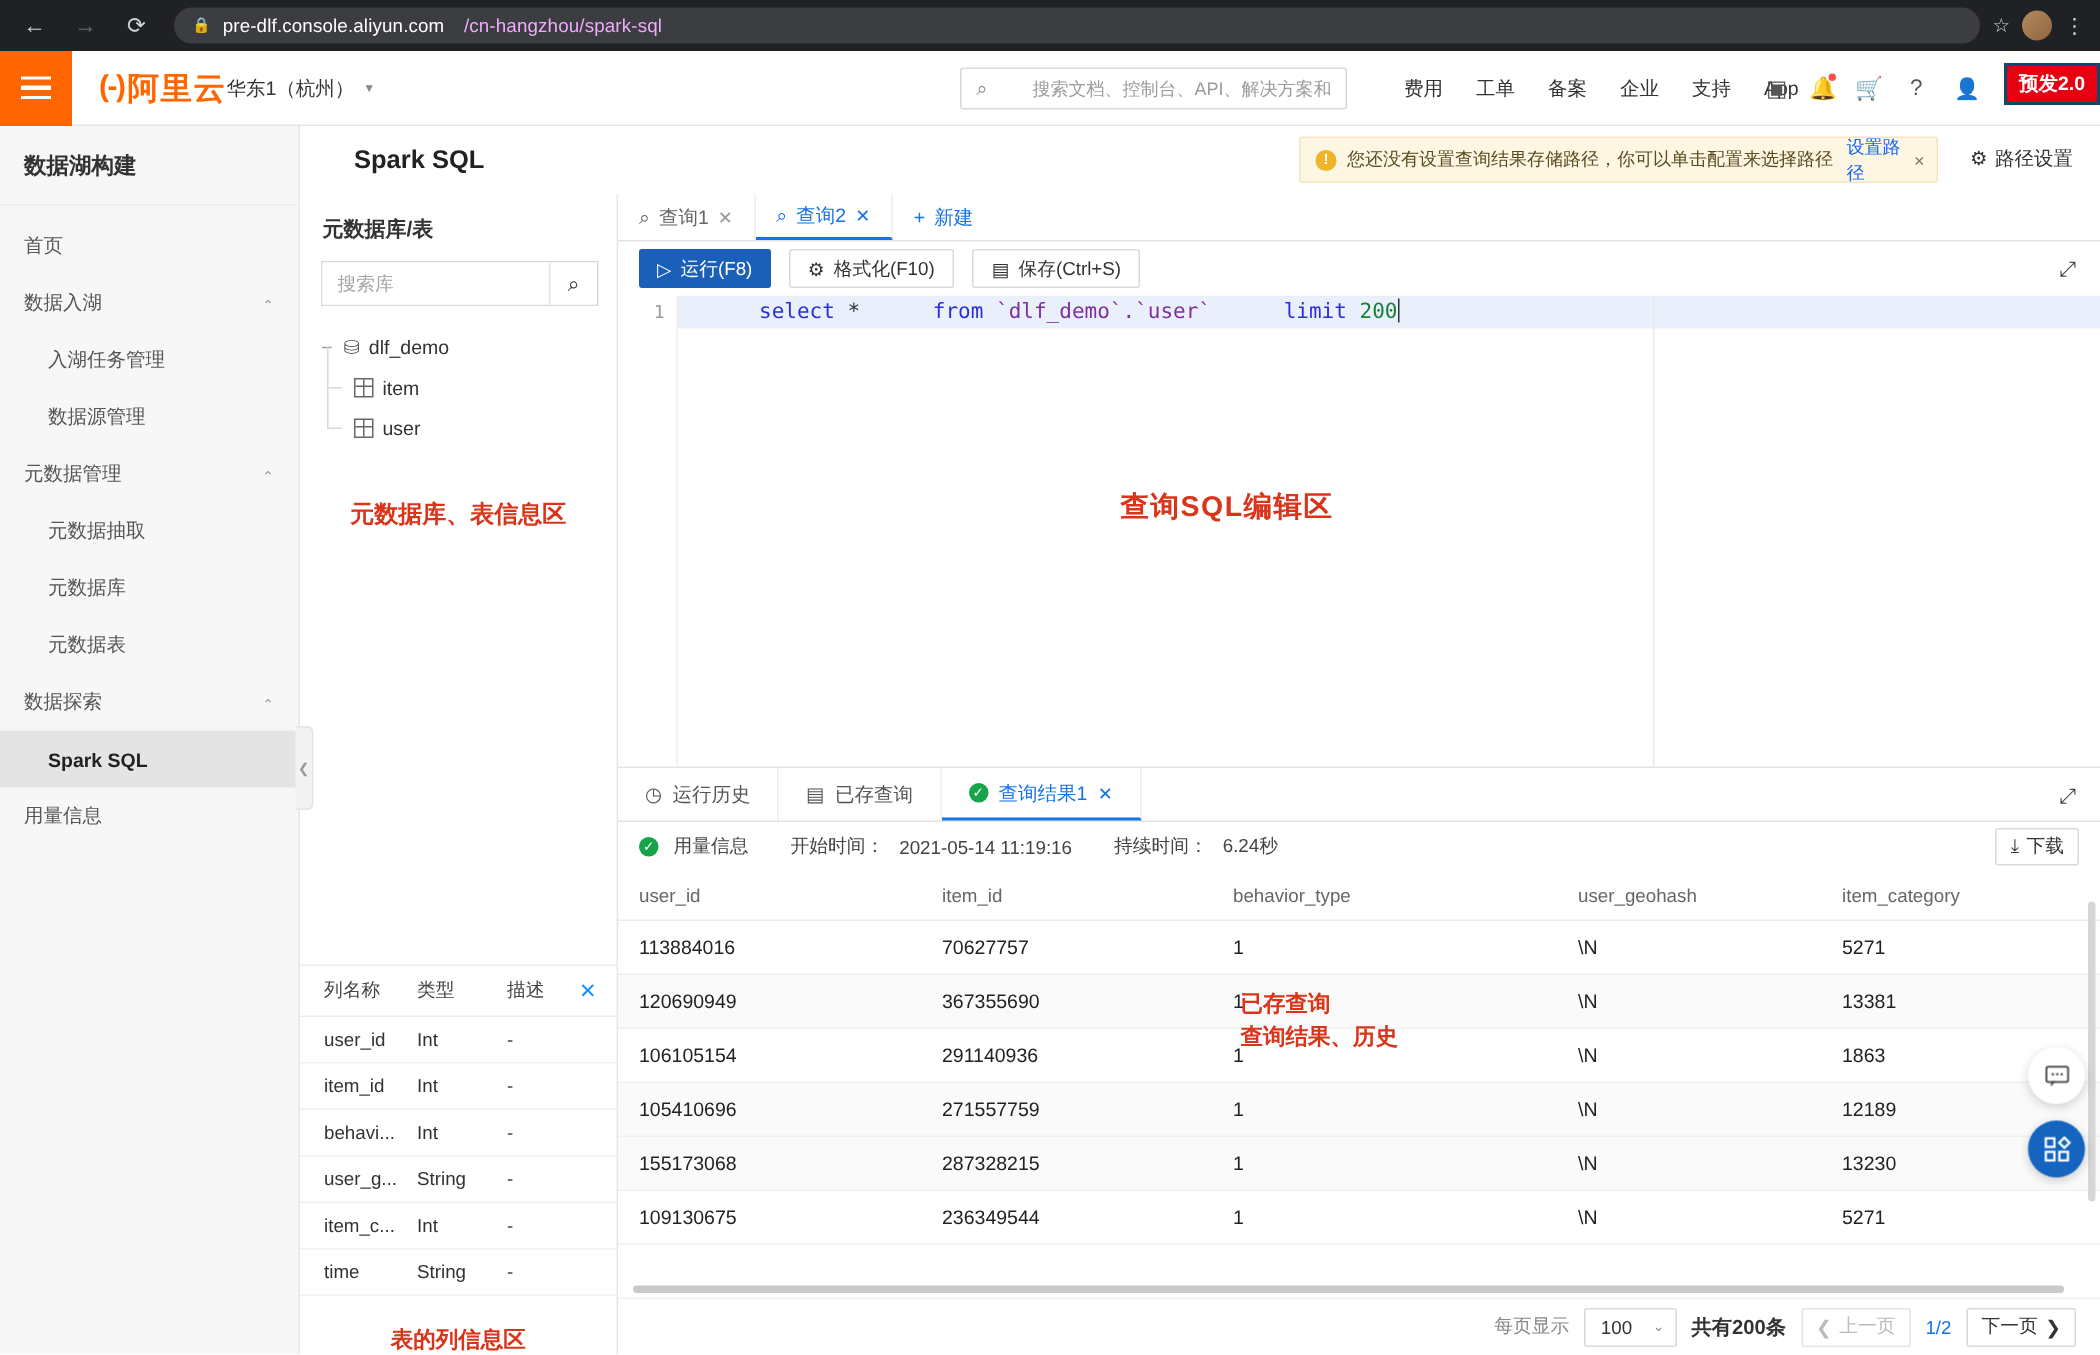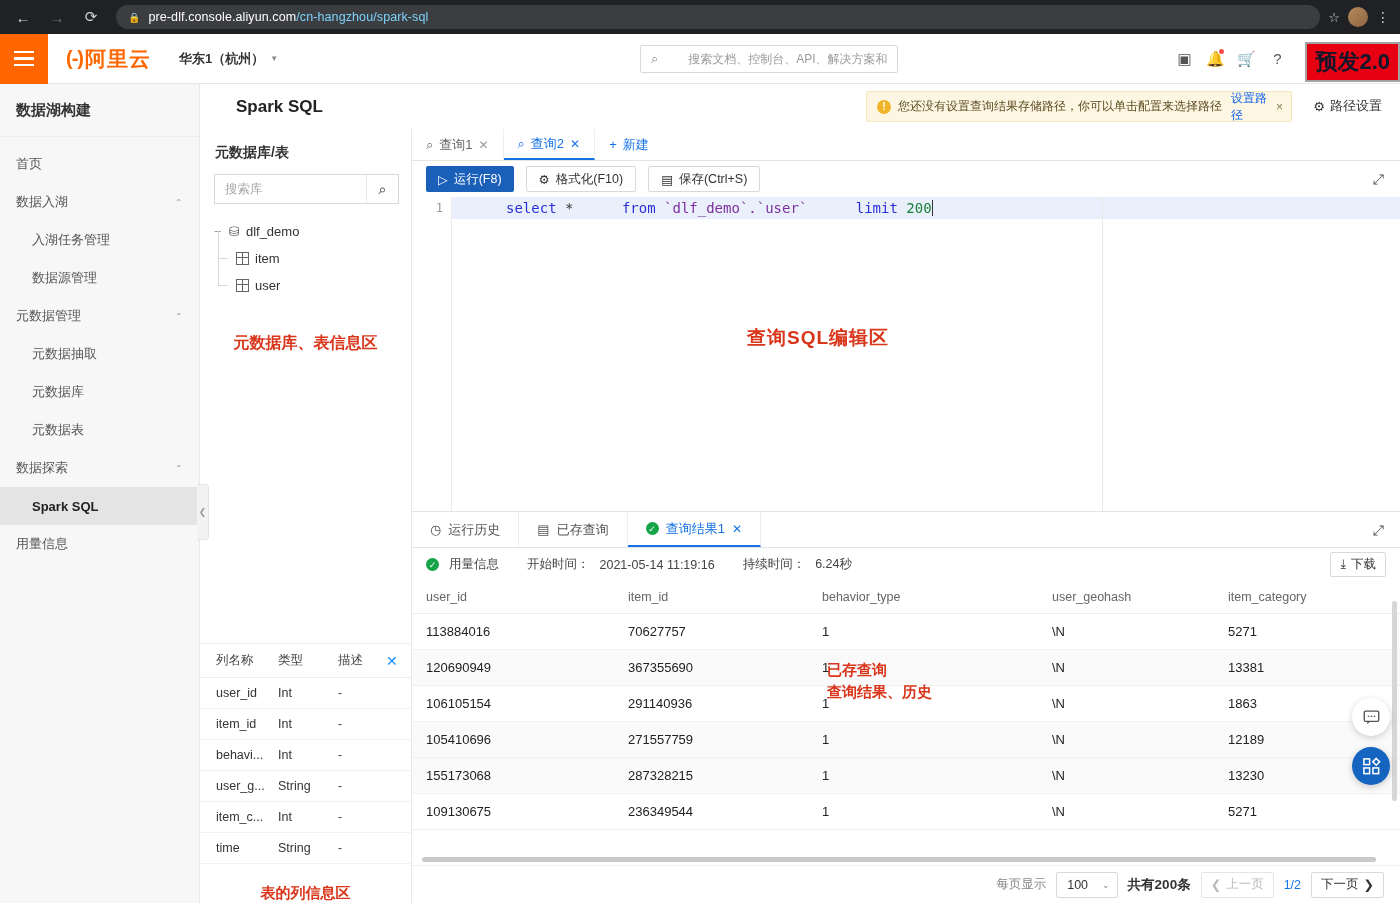--- a/index.html
+++ b/index.html
@@ -17,21 +17,21 @@
     width: 26px; height: 26px; display: flex; align-items: center; justify-content: center;
     color: #cfd2d6; font-size: 15px; border-radius: 50%;
   }
   .nav-btn.disabled { color: #6b6e72; }
   .url-bar {
     flex: 1; height: 24px; background: #3b3d40; border-radius: 13px;
     display: flex; align-items: center; padding: 0 12px; gap: 8px; margin-left: 4px;
     max-width: 1245px;
   }
   .url-text { font-size: 12.5px; color: #fff; letter-spacing: .1px; white-space: nowrap; }
-  .url-text .path { color: #7dd3fc; }
+  .url-text .path { color: #f0abfc; margin-left: 13px; }
   .lock-icon { color: #d6d8da; font-size: 10px; }
   .star-icon { color: #cfd2d6; font-size: 13px; }
   .avatar-chrome {
     width: 20px; height: 20px; border-radius: 50%;
     background: linear-gradient(135deg,#b58a5e,#8d6540); flex: none;
   }
   .kebab { color: #cfd2d6; font-size: 14px; line-height: 10px; letter-spacing: 0; }
 
   
   .aliyun-header {
@@ -42,21 +42,21 @@
     width: 48px; height: 50px; background: #f60; display: flex; flex-direction: column;
     align-items: center; justify-content: center; gap: 4px; flex: none;
   }
   .hamburger span { display: block; width: 20px; height: 2.5px; background: #fff; }
   .logo { margin-left: 18px; display: flex; align-items: center; gap: 2px; }
   .logo-mark {
     color: #f60; font-size: 20px; font-weight: bold; letter-spacing: -1px;
   }
   .logo-text { color: #f60; font-size: 21px; font-weight: bold; letter-spacing: 1px; }
   .region {
-    margin-left: 28px; font-size: 13px; color: #333; display: flex; align-items: center; gap: 6px; font-weight: bold;
+    font-size: 13px; color: #333; display: flex; align-items: center; gap: 6px;
   }
   .caret { font-size: 8px; color: #888; }
   .header-search {
     position: absolute; left: 640px; width: 258px; height: 28px;
     border: 1px solid #d9d9d9; border-radius: 2px; display: flex; align-items: center;
     padding: 0 10px; gap: 8px; background: #fff;
   }
   .header-search input {
     border: none; outline: none; font-size: 12px; color: #888; width: 100%;
     font-family: inherit; background: transparent; margin-left: 22px;
@@ -71,23 +71,23 @@
   .header-icons {
     position: absolute; left: 1175px; display: flex; align-items: center; gap: 12px;
   }
   .hicon { font-size: 15px; color: #555; position: relative; width: 19px; text-align: center; }
   .hicon .dot {
     position: absolute; top: -1px; right: 1px; width: 5px; height: 5px;
     background: #ff4d4f; border-radius: 50%;
   }
   .user-avatar-h { font-size: 14px; color: #555; margin-left: 4px; }
   .badge-prerelease {
-    position: absolute; right: 0; top: 8px; background: #e60012; color: #0f172a;
-    font-size: 22px; font-weight: bold; padding: 3px 8px; letter-spacing: 0;
-    border: 2px solid #a3a3a3;
+    position: absolute; right: 0; top: 8px; background: #e60012; color: #ffffff;
+    font-size: 13px; font-weight: bold; padding: 3px 8px; letter-spacing: 0;
+    border: 2px solid #0c4a6e;
   }
 
   
   .app { display: flex; height: 819px; }
   .sidebar {
     width: 200px; background: #f7f7f7; border-right: 1px solid #e8e8e8;
     flex: none; position: relative;
   }
   .sidebar-title {
     font-size: 15px; font-weight: bold; color: #333; padding: 17px 0 16px 16px;
@@ -362,20 +362,28 @@
     <span class="logo-mark">(-)</span>
     <span class="logo-text">阿里云</span>
   </div>
   <div class="region">
     <span>华东1（杭州）</span>
     <span class="caret">▼</span>
   </div>
   <div class="header-search">
     <span style="font-size:13px;color:#888">⌕</span>
     <input placeholder="搜索文档、控制台、API、解决方案和资" style="">
+  </div>
+  <div class="header-nav">
+    <a href="#">费用</a>
+    <a href="#">工单</a>
+    <a href="#">备案</a>
+    <a href="#">企业</a>
+    <a href="#">支持</a>
+    <a href="#">App</a>
   </div>
   <div class="header-icons">
     <div class="hicon">▣</div>
     <div class="hicon">🔔<span class="dot"></span></div>
     <div class="hicon">🛒</div>
     <div class="hicon">?</div>
     <div class="user-avatar-h">👤</div>
   </div>
   <div class="badge-prerelease">预发2.0</div>
 </div>

